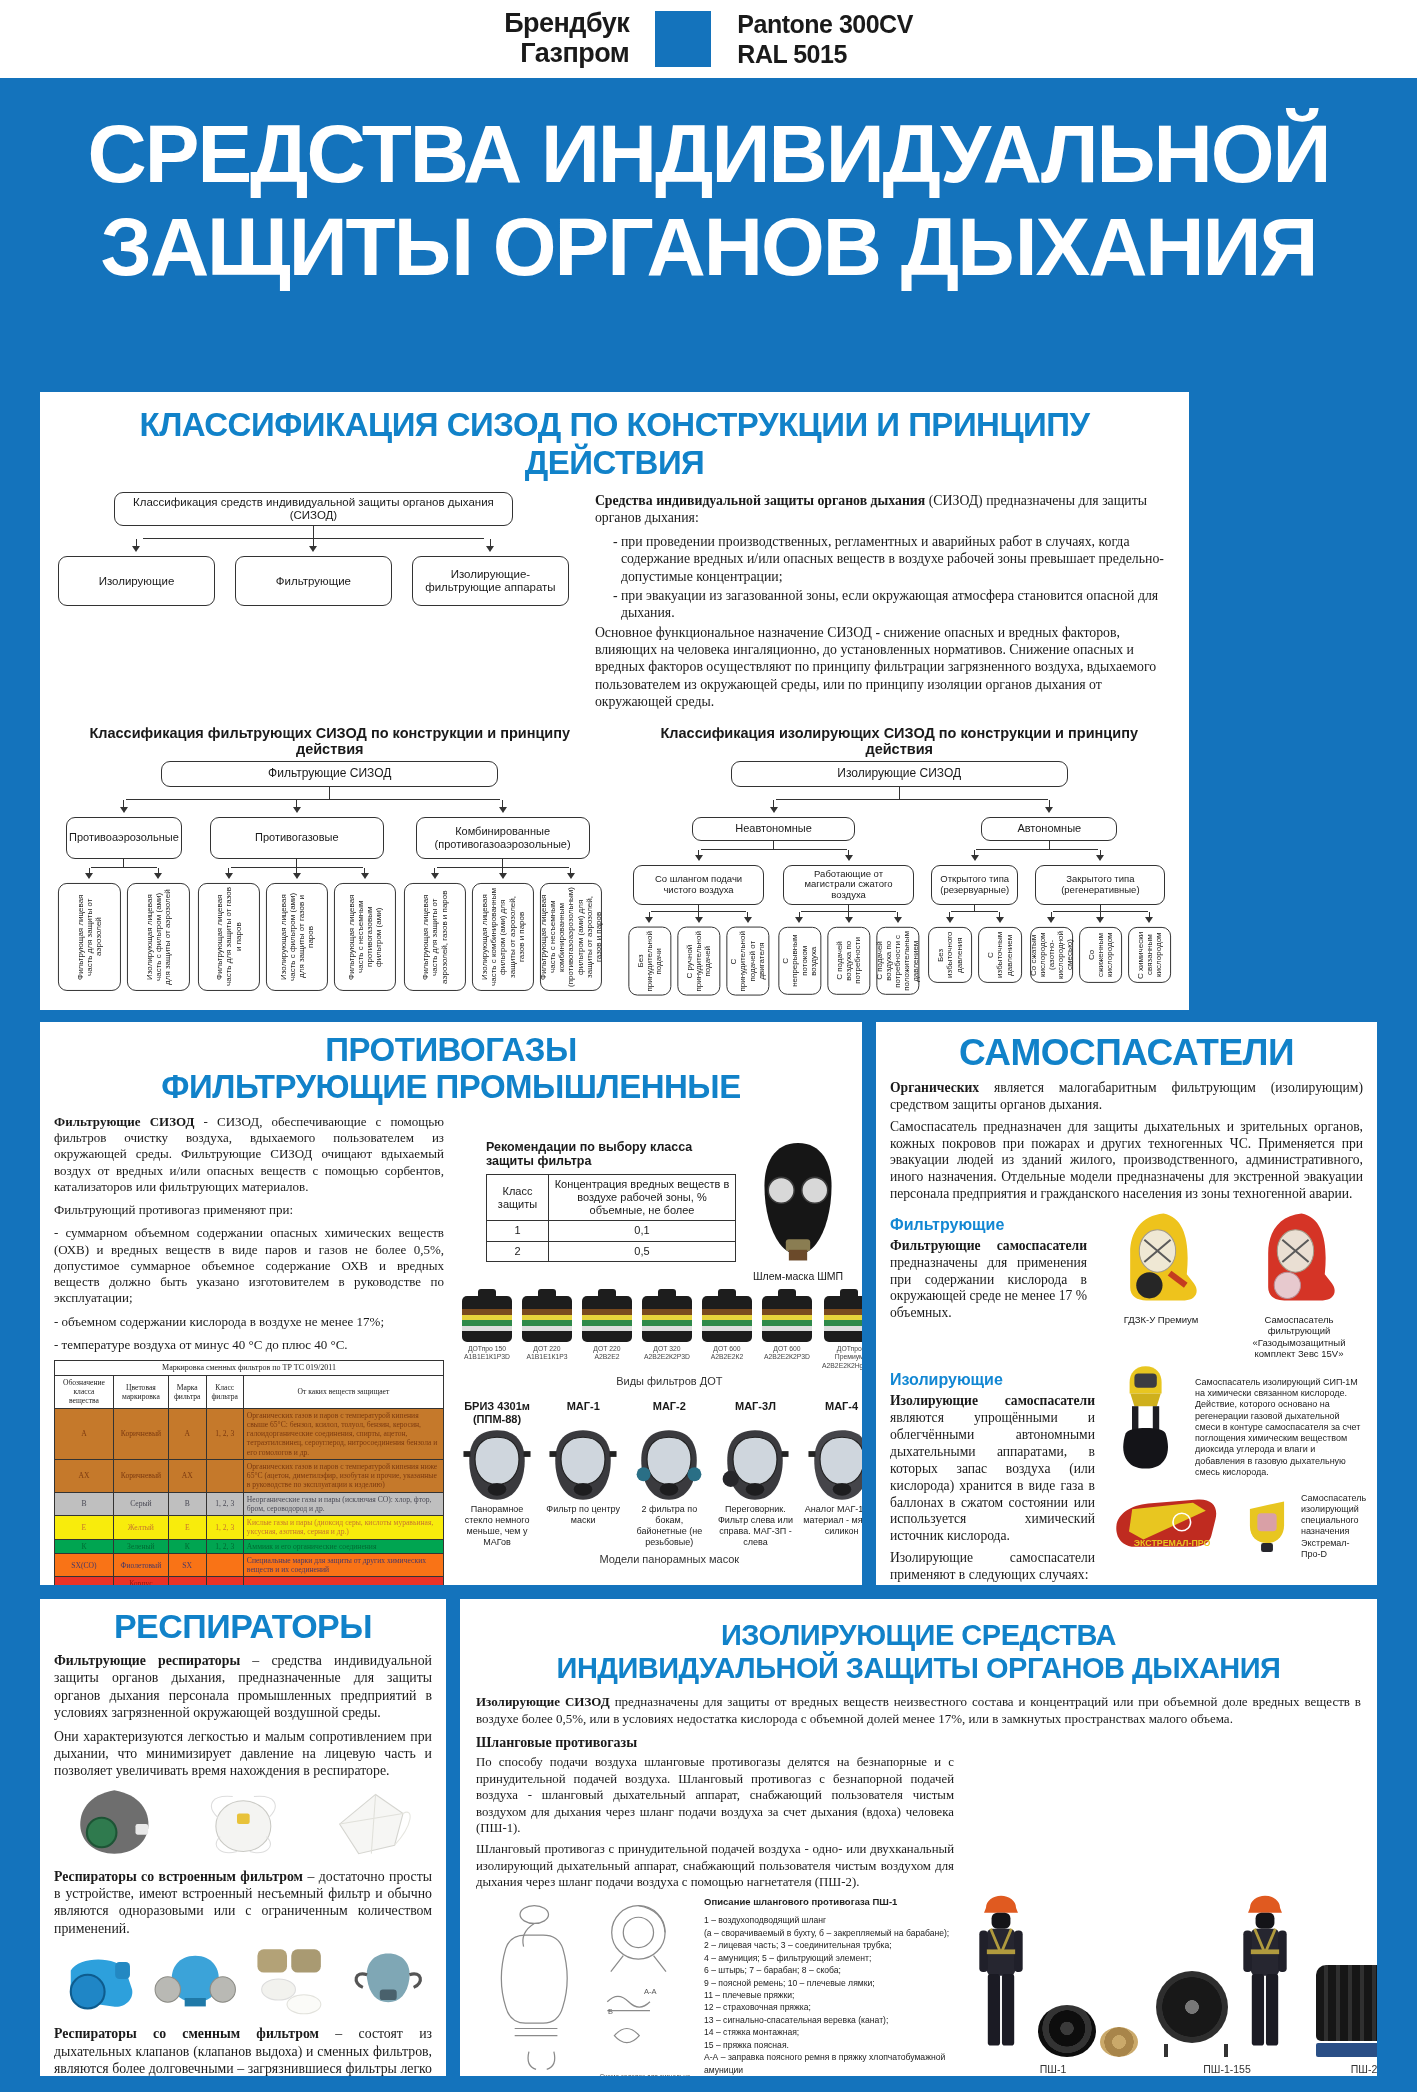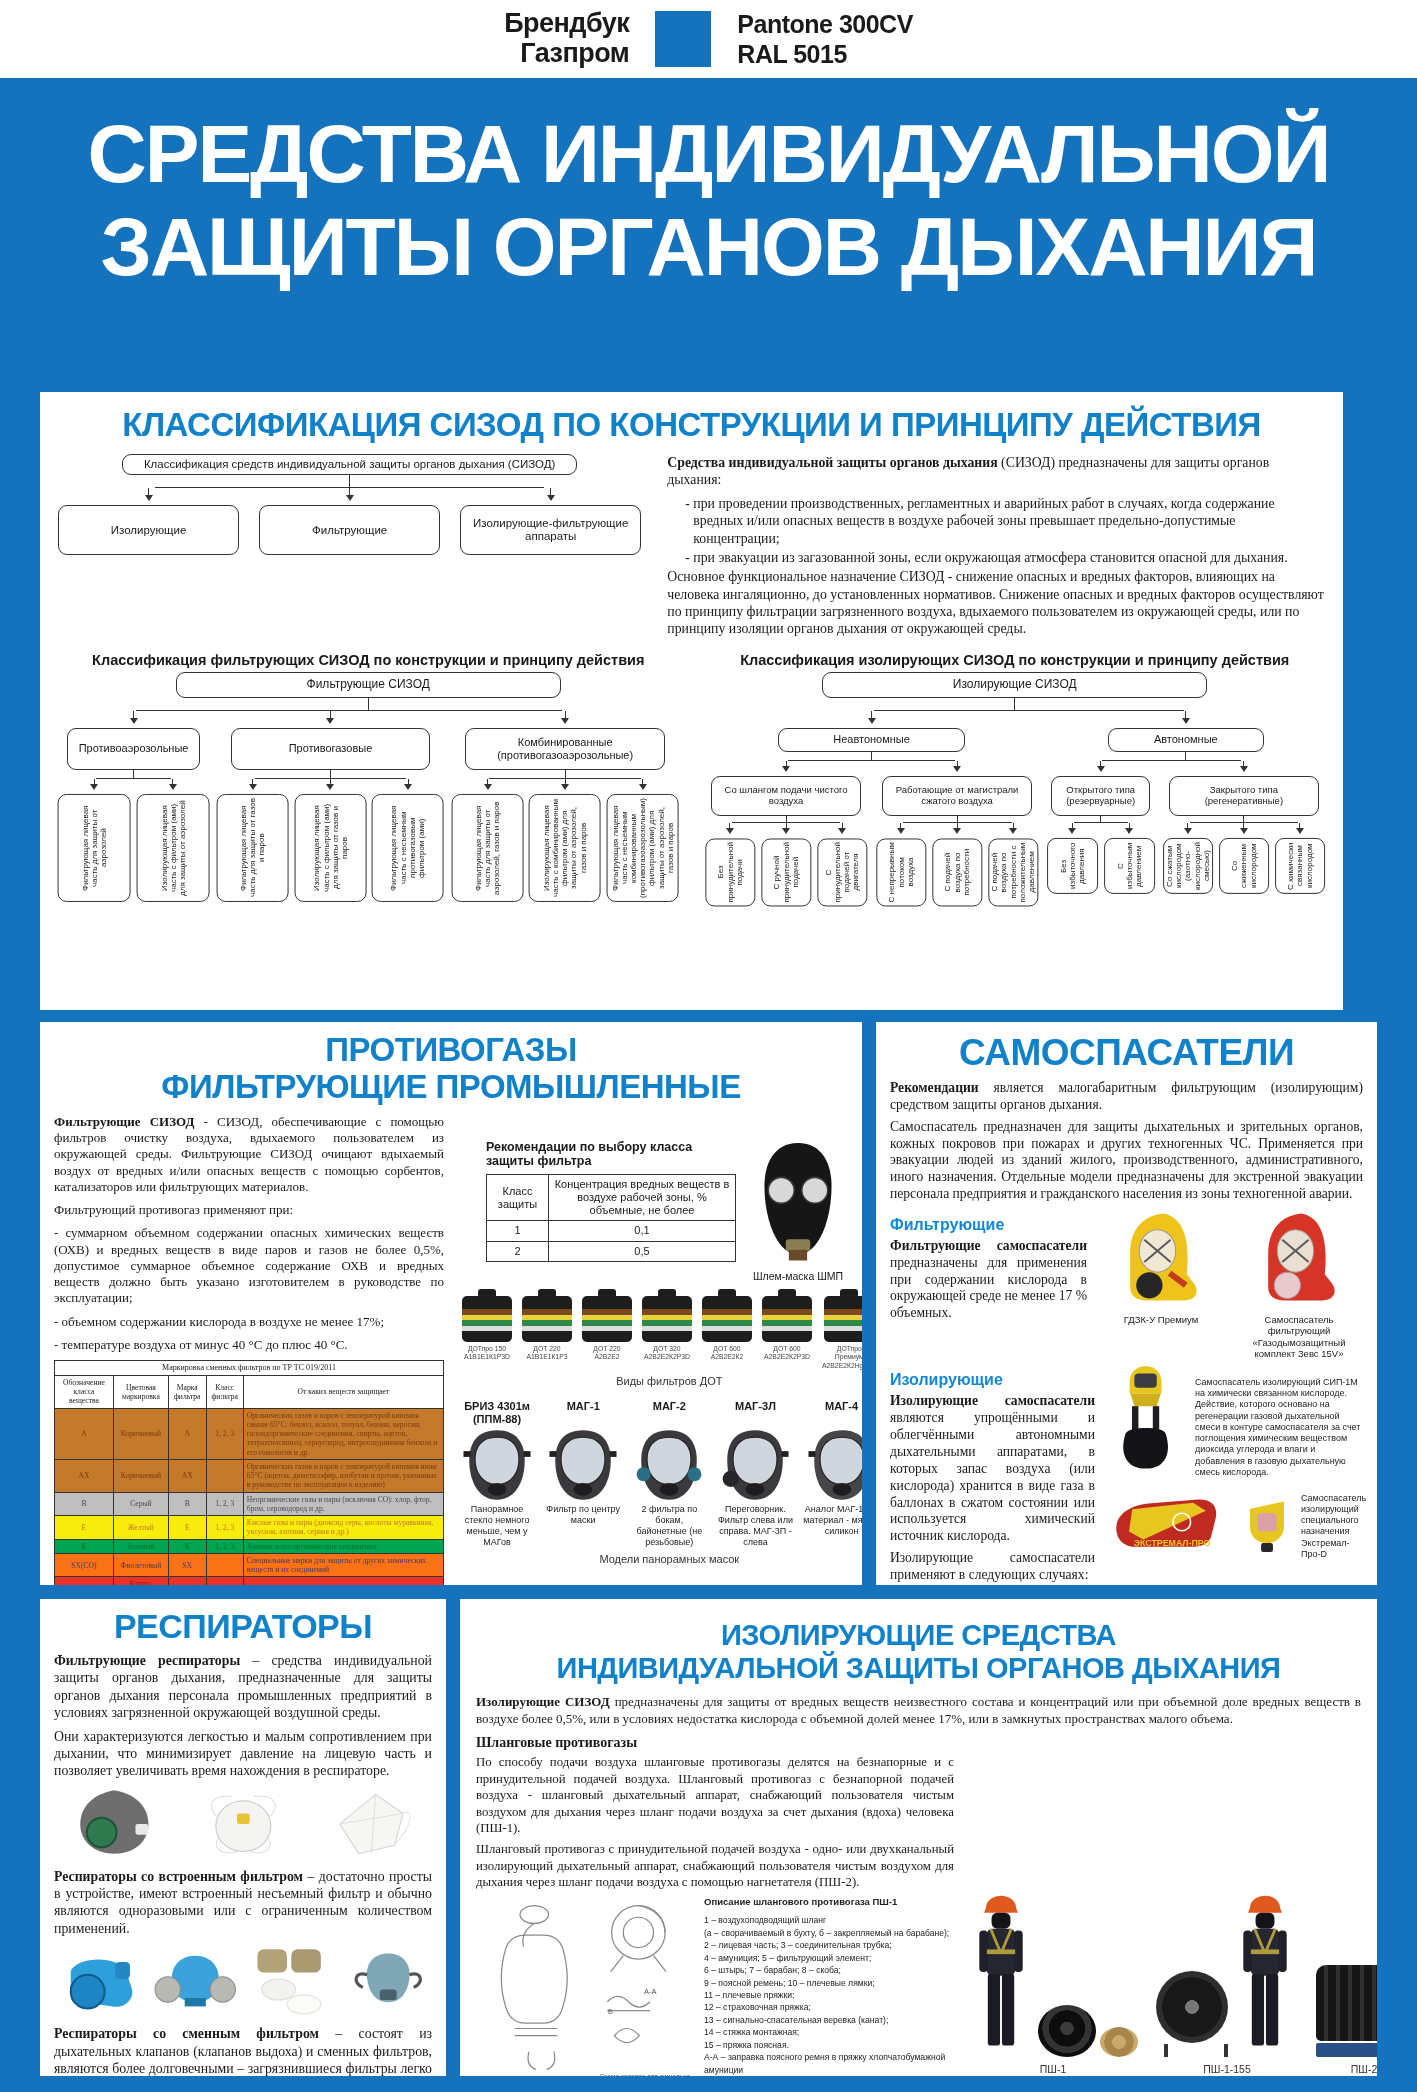--- a/index.html
+++ b/index.html
@@ -11,21 +11,21 @@
   .hdr-brand{text-align:right;font-weight:bold;font-size:27px;line-height:1.1;letter-spacing:-.5px}
   .hdr-square{width:56px;height:56px}
   .hdr-codes{text-align:left;font-weight:bold;font-size:25px;line-height:1.2;letter-spacing:-.5px}
 
   
   .poster{position:absolute;left:0;top:78px;width:1417px;height:2014px;background:#1473BC}
   .ptitle{position:absolute;left:0;top:30px;width:100%;text-align:center;color:#fff;font-weight:bold;font-size:82px;line-height:1.13;letter-spacing:-2px}
   .ptitle span{display:block}
 
   .panel{position:absolute;background:#fff;overflow:hidden}
-  .p1{left:40px;top:314px;width:1303px;height:618px;padding:10px 18px}
+  .p1{left:40px;top:314px;width:1149px;height:618px;padding:10px 18px}
   .p2{left:40px;top:944px;width:822px;height:563px;padding:8px 14px}
   .p3{left:876px;top:944px;width:501px;height:563px;padding:8px 14px}
   .p4{left:40px;top:1521px;width:406px;height:477px;padding:8px 14px}
   .p5{left:460px;top:1521px;width:917px;height:477px;padding:20px 16px}
 
   .bluehead{color:#1182C9;font-weight:bold;text-align:center;letter-spacing:-.5px}
   .serif{font-family:"Liberation Serif",serif;text-align:justify}
   .subhead{color:#1287D3;font-weight:bold;font-size:16px;margin:8px 0 4px}
 
   
@@ -602,21 +602,21 @@
             <div class="mask-note">Аналог МАГ-1, но материал - мягкий силикон</div>
           </div>
         </div>
         <div class="row-cap">Модели панорамных масок</div>
       </div>
     </div>
   </section>
 
   <section class="panel p3">
     <h2 class="bluehead">САМОСПАСАТЕЛИ</h2>
-    <p class="serif"><b>Рекомендации</b><span> является малогабаритным фильтрующим (изолирующим) средством защиты органов дыхания.</span></p>
+    <p class="serif"><b>Органических</b><span> является малогабаритным фильтрующим (изолирующим) средством защиты органов дыхания.</span></p>
     <p class="serif">Самоспасатель предназначен для защиты дыхательных и зрительных органов, кожных покровов при пожарах и других техногенных ЧС. Применяется при эвакуации людей из зданий жилого, производственного, административного, иного назначения. Отдельные модели предназначены для экстренной эвакуации персонала предприятия и гражданского населения из зоны техногенной аварии.</p>
 
     <div class="sr-row">
       <div class="sr-left">
         <div class="subhead">Фильтрующие</div>
         <p class="serif"><b>Фильтрующие самоспасатели</b><span> предназначены для применения при содержании кислорода в окружающей среде не менее 17 % объемных.</span></p>
       </div>
       <figure class="hoodfig">
         <svg class="hood" viewBox="0 0 95 100">
           <path d="M50 5 C28 7 17 23 17 44 v34 c0 9 7 13 16 13 h38 c11 0 15-9 9-17 l-7-9 C76 36 72 9 50 5Z" fill="#eec31c"></path>

